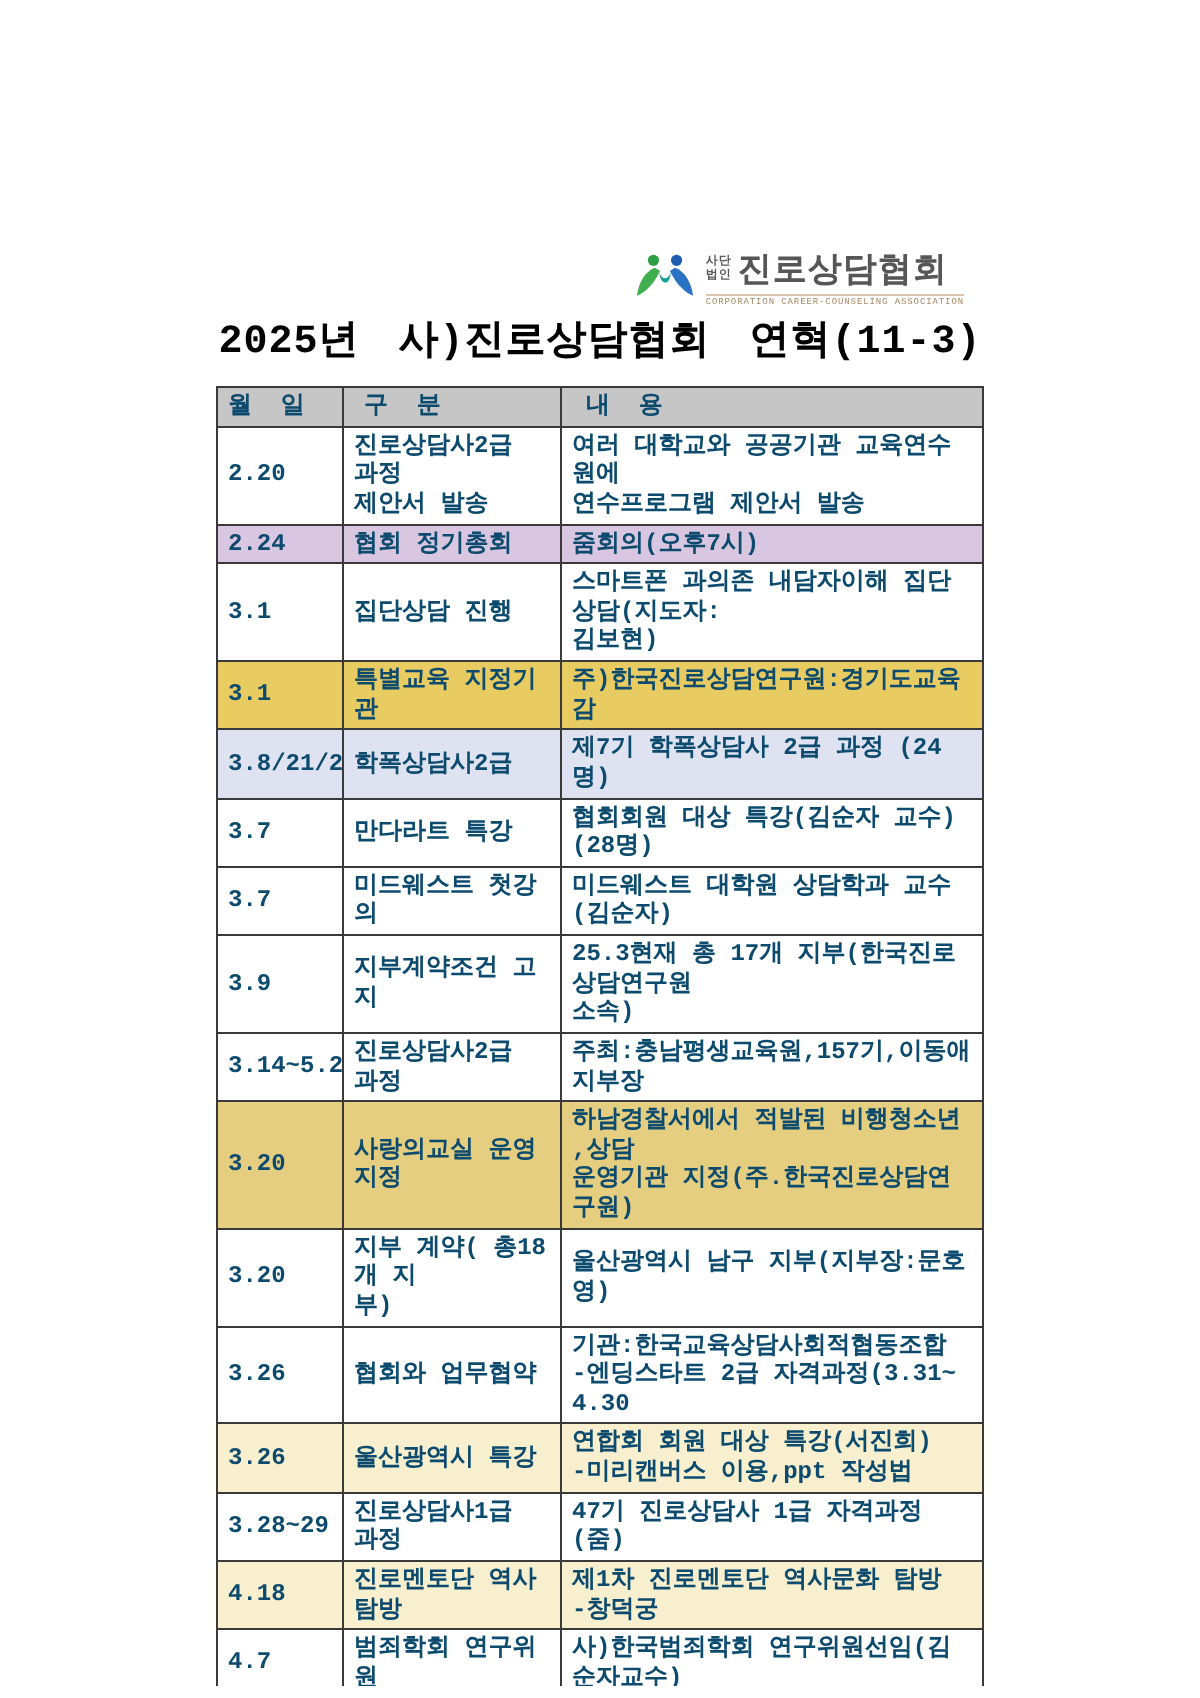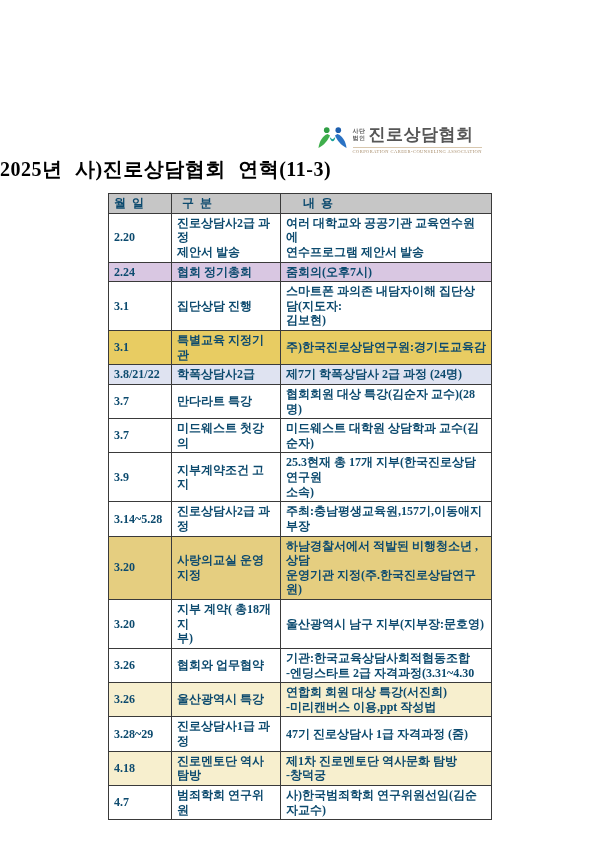--- a/index.html
+++ b/index.html
@@ -1,18 +1,18 @@
 <!DOCTYPE html>
 <html><head>
 <meta charset="utf-8">
 <style>
   html,body { margin:0; padding:0; background:#ffffff; }
   .page {
     position:relative; width:600px; height:843px; background:#ffffff;
-    font-family:Liberation Serif, serif; color:#111;
+    font-family:Liberation Mono, monospace; color:#111;
     overflow:hidden;
   }
 
   
   .logo-row { position:absolute; top:123px; right:118px; }
   .logo { display:flex; align-items:flex-start; gap:4px; }
   .logo-mark { flex:0 0 auto; margin-top:2px; }
   .logo-textblock { display:flex; flex-direction:column; }
   .logo-topline { display:flex; align-items:center; gap:3px; }
   .logo-small {
@@ -23,41 +23,41 @@
     font-size:17px; font-weight:bold; color:#565656; letter-spacing:0.5px;
   }
   .logo-eng {
     font-size:4.5px; color:#a58a68; letter-spacing:0.45px; margin-top:1px;
     border-top:0.5px solid #d8c7ae; padding-top:1px; white-space:nowrap;
   }
 
   
   .title {
     position:absolute; top:156px; left:0; width:100%; margin:0;
-    font-size:20px; font-weight:bold; color:#000;
+    text-align:center; font-size:20px; font-weight:bold; color:#000;
     letter-spacing:0.5px; word-spacing:7px;
   }
 
   
   table.history {
     position:absolute; top:193px; left:108px; width:384px;
     border-collapse:collapse; table-layout:fixed;
   }
   table.history col.c1 { width:63px; }
   table.history col.c2 { width:109px; }
   table.history th, table.history td {
     border:1px solid #3a3a3a; font-size:12px; font-weight:bold;
     line-height:1.22; padding:2px 5px; vertical-align:middle; color:#0c4a6e;
     overflow:hidden;
   }
   table.history th {
     background:#c6c6c6; text-align:left; white-space:pre; padding:2px 5px;
   }
   table.history th.h2 { padding-left:10px; }
-  table.history th.h3 { padding-left:22px; }
+  table.history th.h3 { padding-left:12px; }
   td.cell-content, td.cell-category { white-space:pre-line; word-break:break-all; }
   td.cell-date { white-space:nowrap; }
 </style>
 </head>
 <body>
 
 <div class="page">
 
   <div class="logo-row">
     <div class="logo">

